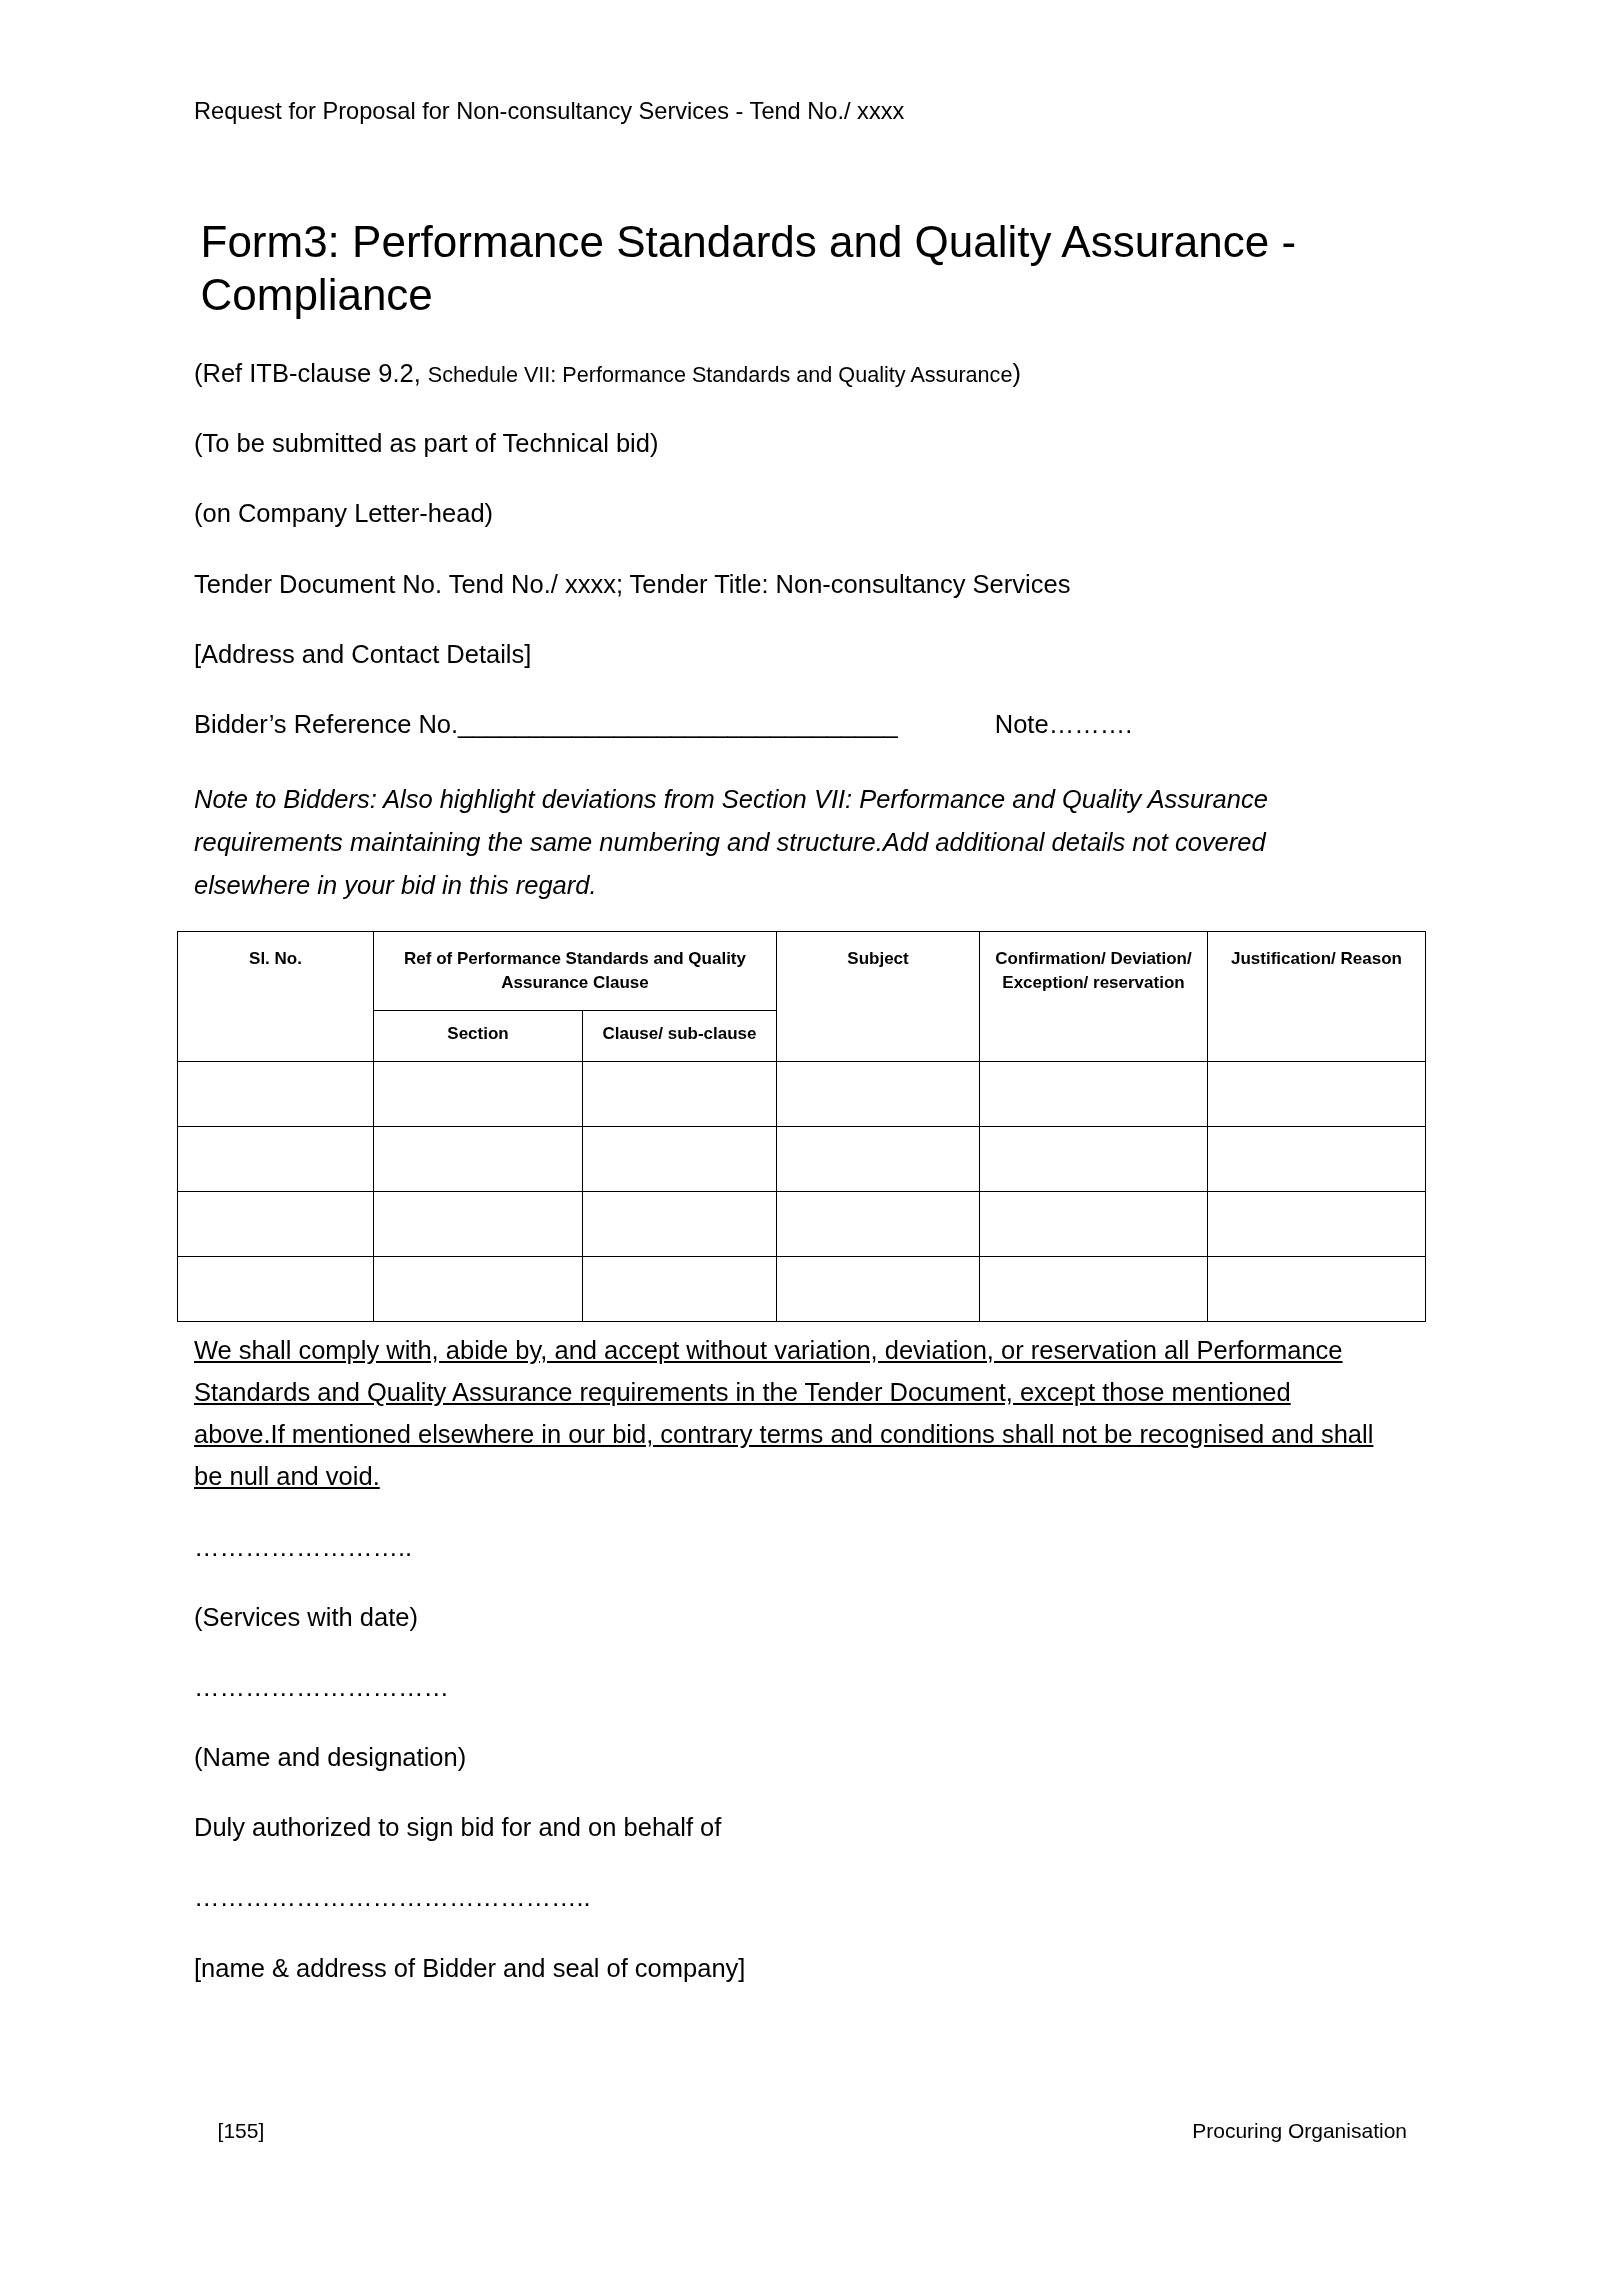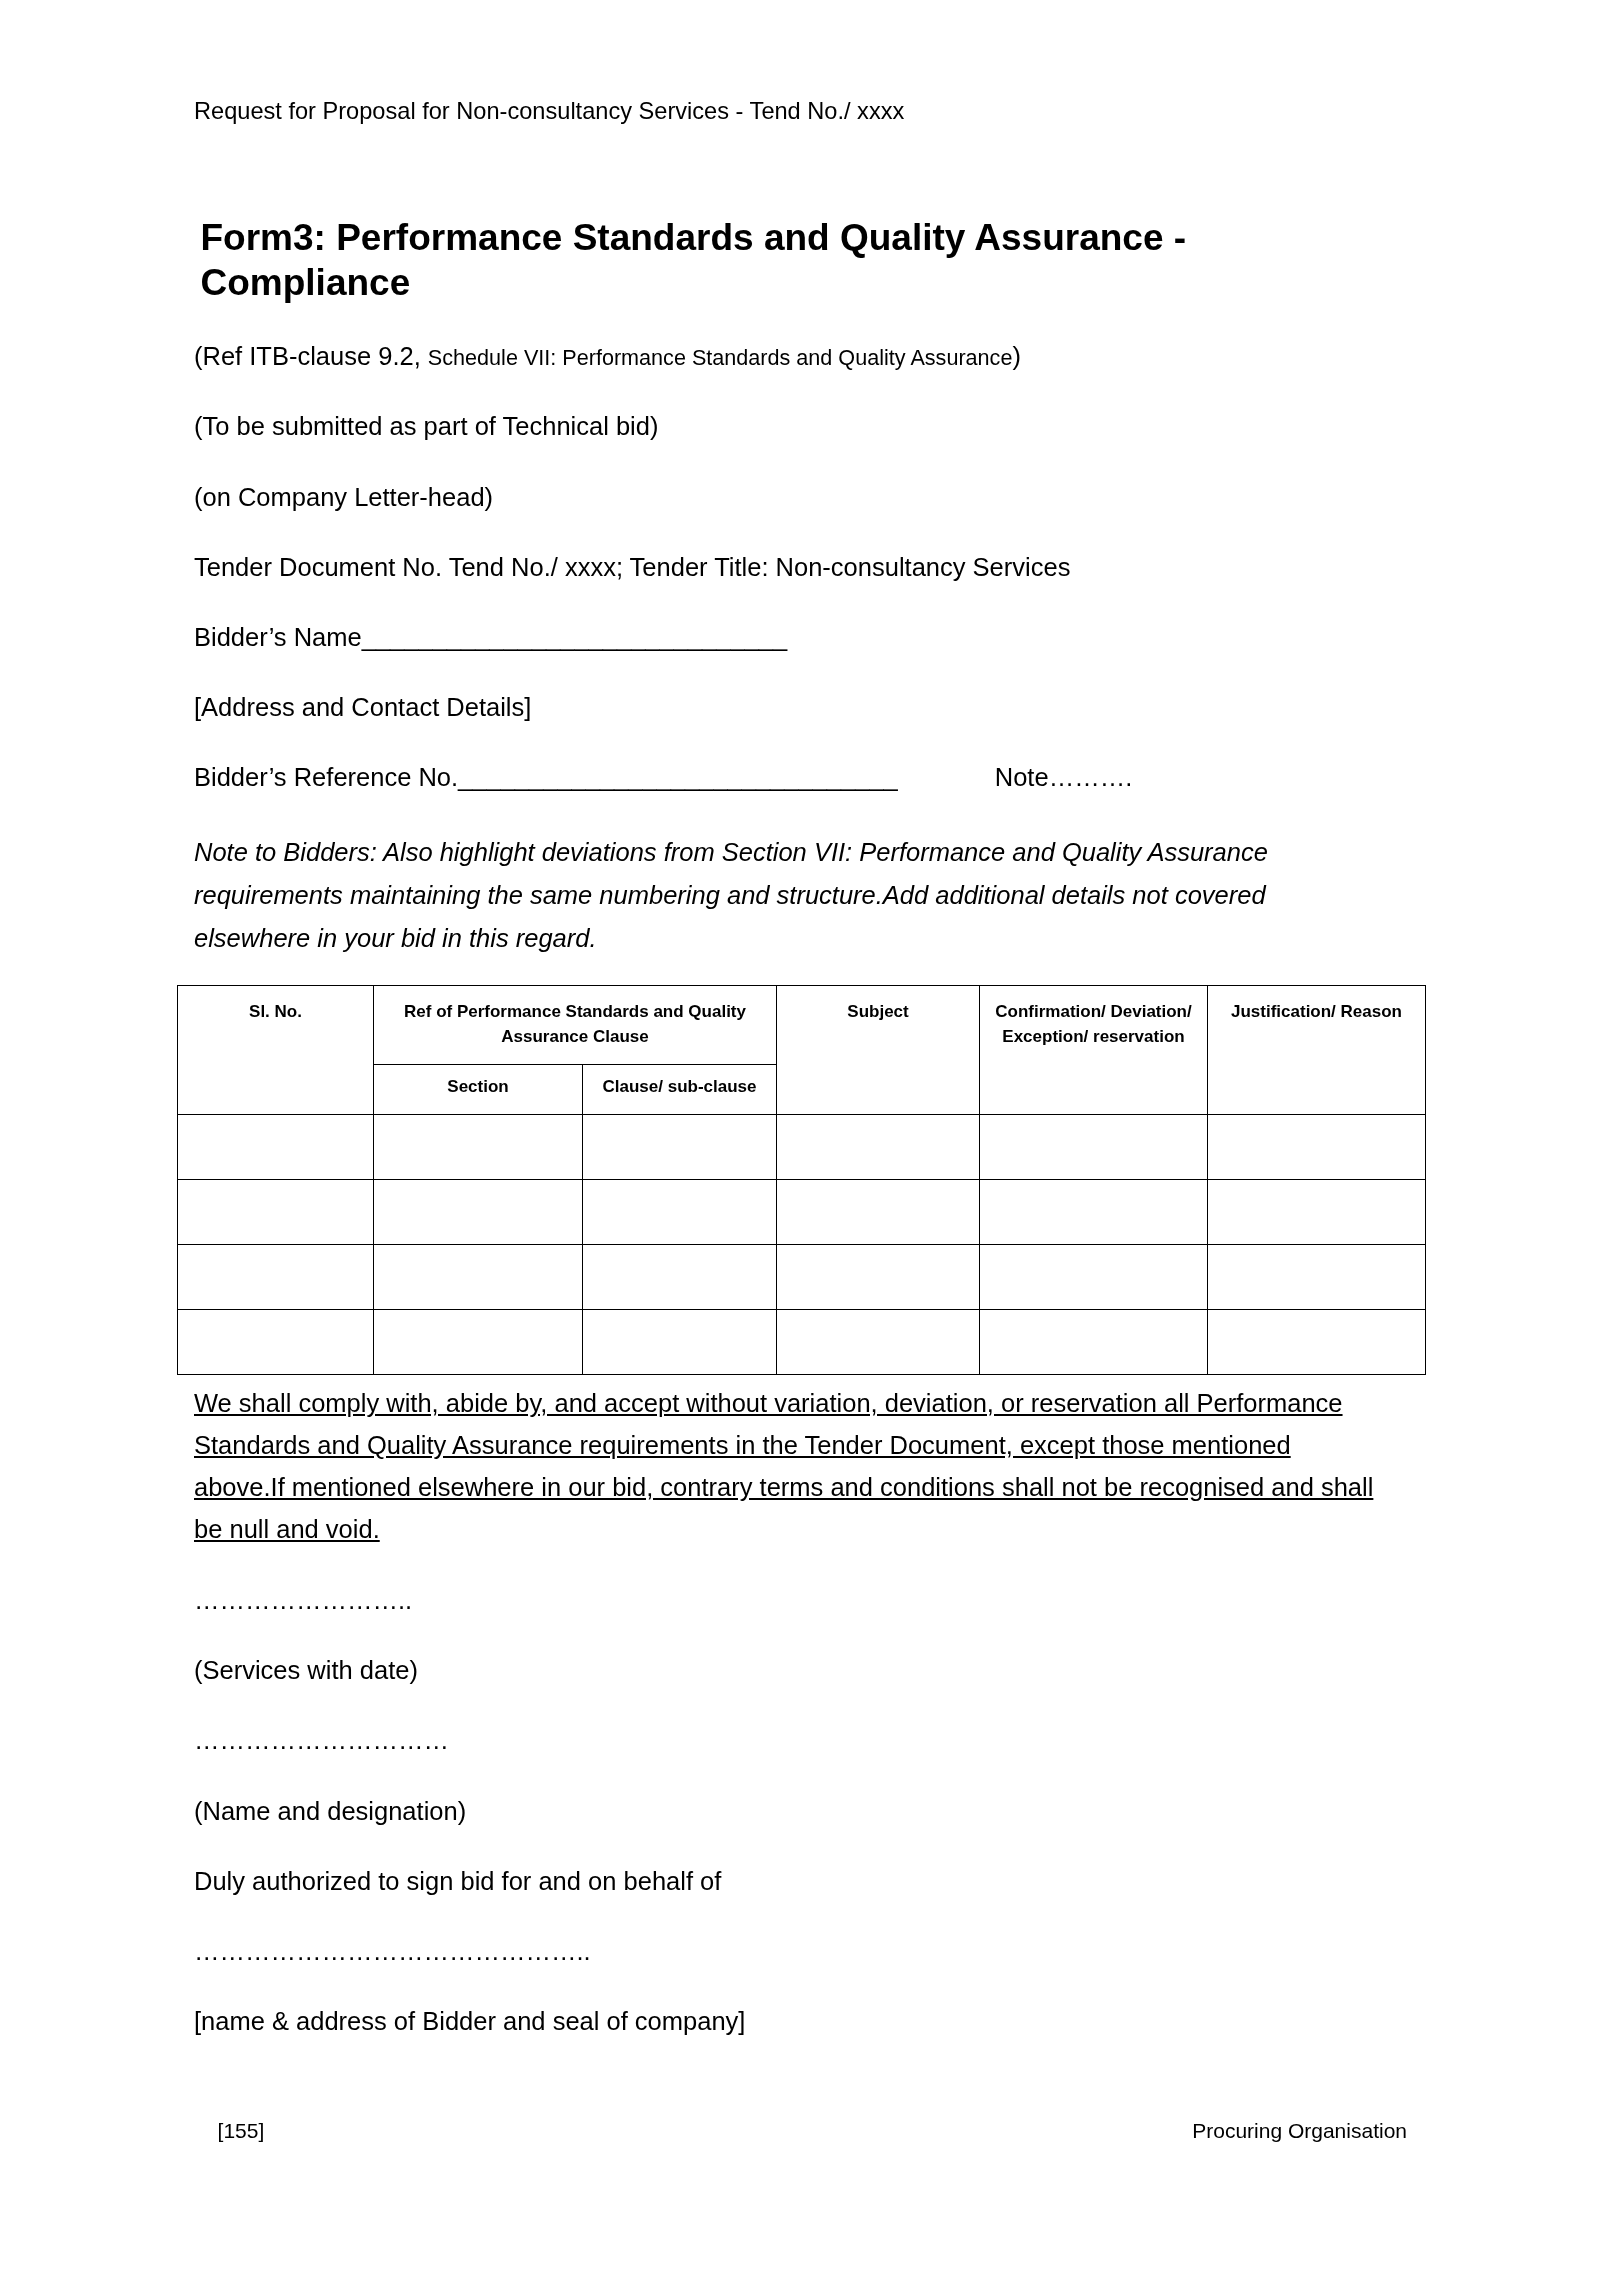--- a/index.html
+++ b/index.html
@@ -19,22 +19,22 @@
     box-sizing: border-box;
     padding: 97px 194px 0 194px;
     overflow: hidden;
   }
   .doc-header {
     font-size: 23.6px;
     line-height: 1.25;
     margin: 0 0 90px 0;
   }
   .title {
-    font-size: 37px;
-    font-weight: 700;
+    font-size: 44px;
+    font-weight: 400;
     line-height: 1.2;
     margin: 0 0 35px 6.5px;
   }
   .para {
     font-size: 25.5px;
     line-height: 1.3;
     margin: 0 12px 37px 0;
   }
   .ref-small {
     font-size: 21.6px;
@@ -102,21 +102,20 @@
   <h1 class="title">Form3: Performance Standards and Quality Assurance - Compliance</h1>
 
   <p class="para"><span>(Ref ITB-clause 9.2,</span> <span class="ref-small">Schedule VII: Performance Standards and Quality Assurance</span><span>)</span></p>
 
   <p class="para">(To be submitted as part of Technical bid)</p>
 
   <p class="para">(on Company Letter-head)</p>
 
   <p class="para">Tender Document No. Tend No./ xxxx; Tender Title: Non-consultancy Services</p>
 
-  <p class="para">Bidder’s Name______________________________</p>
 
   <p class="para">[Address and Contact Details]</p>
 
   <p class="para"><span>Bidder’s Reference No._______________________________</span><span class="date-label">Note……….</span></p>
 
   <p class="para note">Note to Bidders: Also highlight deviations from Section VII: Performance and Quality Assurance requirements maintaining the same numbering and structure.Add additional details not covered elsewhere in your bid in this regard.</p>
 
   <table class="compliance">
     <colgroup>
       <col style="width:196px">

